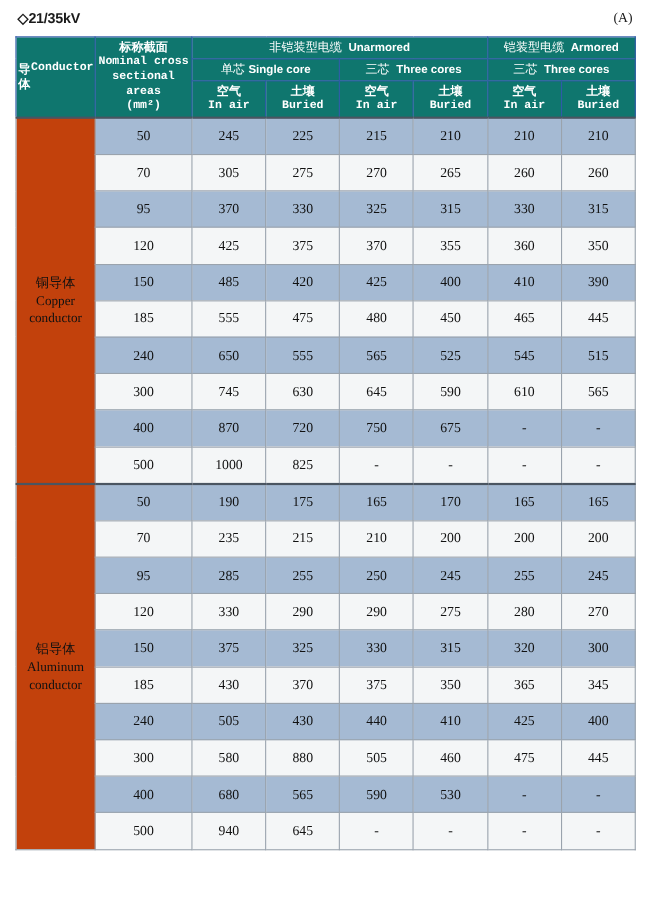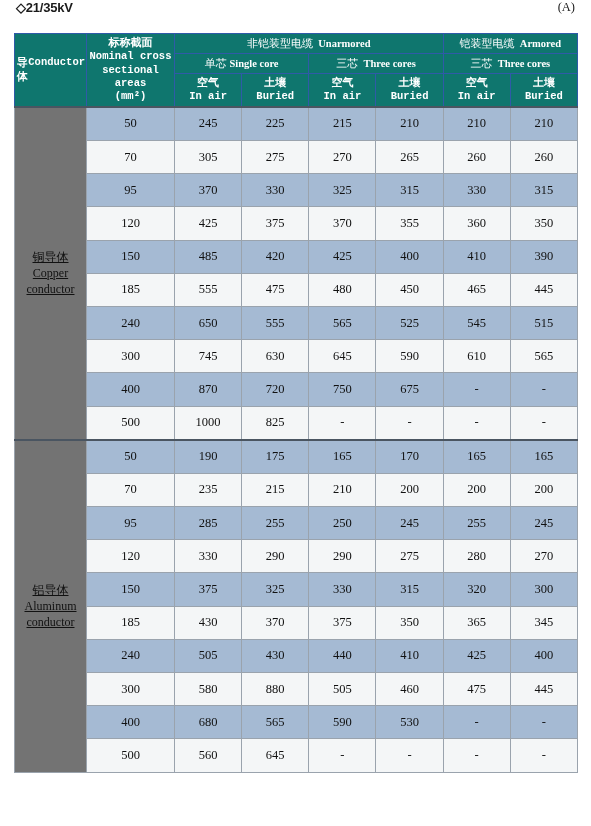--- a/index.html
+++ b/index.html
@@ -17,21 +17,21 @@
   }
 
   
   #title-row {
     position: absolute;
     left: 0;
     top: 0;
     width: 591px;
     height: 33px;
     display: flex;
-    align-items: flex-start;
+    align-items: center;
     justify-content: space-between;
     padding: 0 16px;
     box-sizing: border-box;
   }
   #voltage-title {
     font-size: 13px;
     font-weight: bold;
     letter-spacing: -0.2px;
     color: #1a1a1a;
     white-space: nowrap;
@@ -79,46 +79,45 @@
     font-family: Liberation Mono, monospace;
     font-size: 10.5px;
     display: block;
   }
   .hdr .inline-cn {
     font-family: "DejaVu Sans", sans-serif;
     font-weight: normal;
     font-size: 11px;
   }
   .hdr .inline-en {
-    font-family: Liberation Serif, serif;
+    font-family: Liberation Sans, sans-serif;
     font-size: 10.5px;
   }
   .hdr-stack {
     display: flex;
     justify-content: space-between;
     height: 100%;
     box-sizing: border-box;
     padding: 4px 0;
   }
   #hdr-conductor {
     width: 69px;
   }
   #hdr-nominal {
     width: 85px;
   }
   .col-data { width: 68px; }
 
   
   .conductor-cell {
-    background: #737373;
+    background: #c2410c;
     font-family: "Liberation Serif", serif;
     font-size: 12px;
     line-height: 1.35;
     color: #111111;
-    text-decoration: underline;
   }
   .conductor-cell .cn {
     font-family: "DejaVu Sans", sans-serif;
     font-size: 12px;
     display: block;
   }
   .conductor-cell .en {
     display: block;
   }
 
@@ -378,21 +377,21 @@
         <td class="data">400</td>
         <td class="data">680</td>
         <td class="data">565</td>
         <td class="data">590</td>
         <td class="data">530</td>
         <td class="data">-</td>
         <td class="data">-</td>
       </tr>
       <tr class="plain">
         <td class="data">500</td>
-        <td class="data">560</td>
+        <td class="data">940</td>
         <td class="data">645</td>
         <td class="data">-</td>
         <td class="data">-</td>
         <td class="data">-</td>
         <td class="data">-</td>
       </tr>
     </tbody>
 </table>
 
 </body></html>

